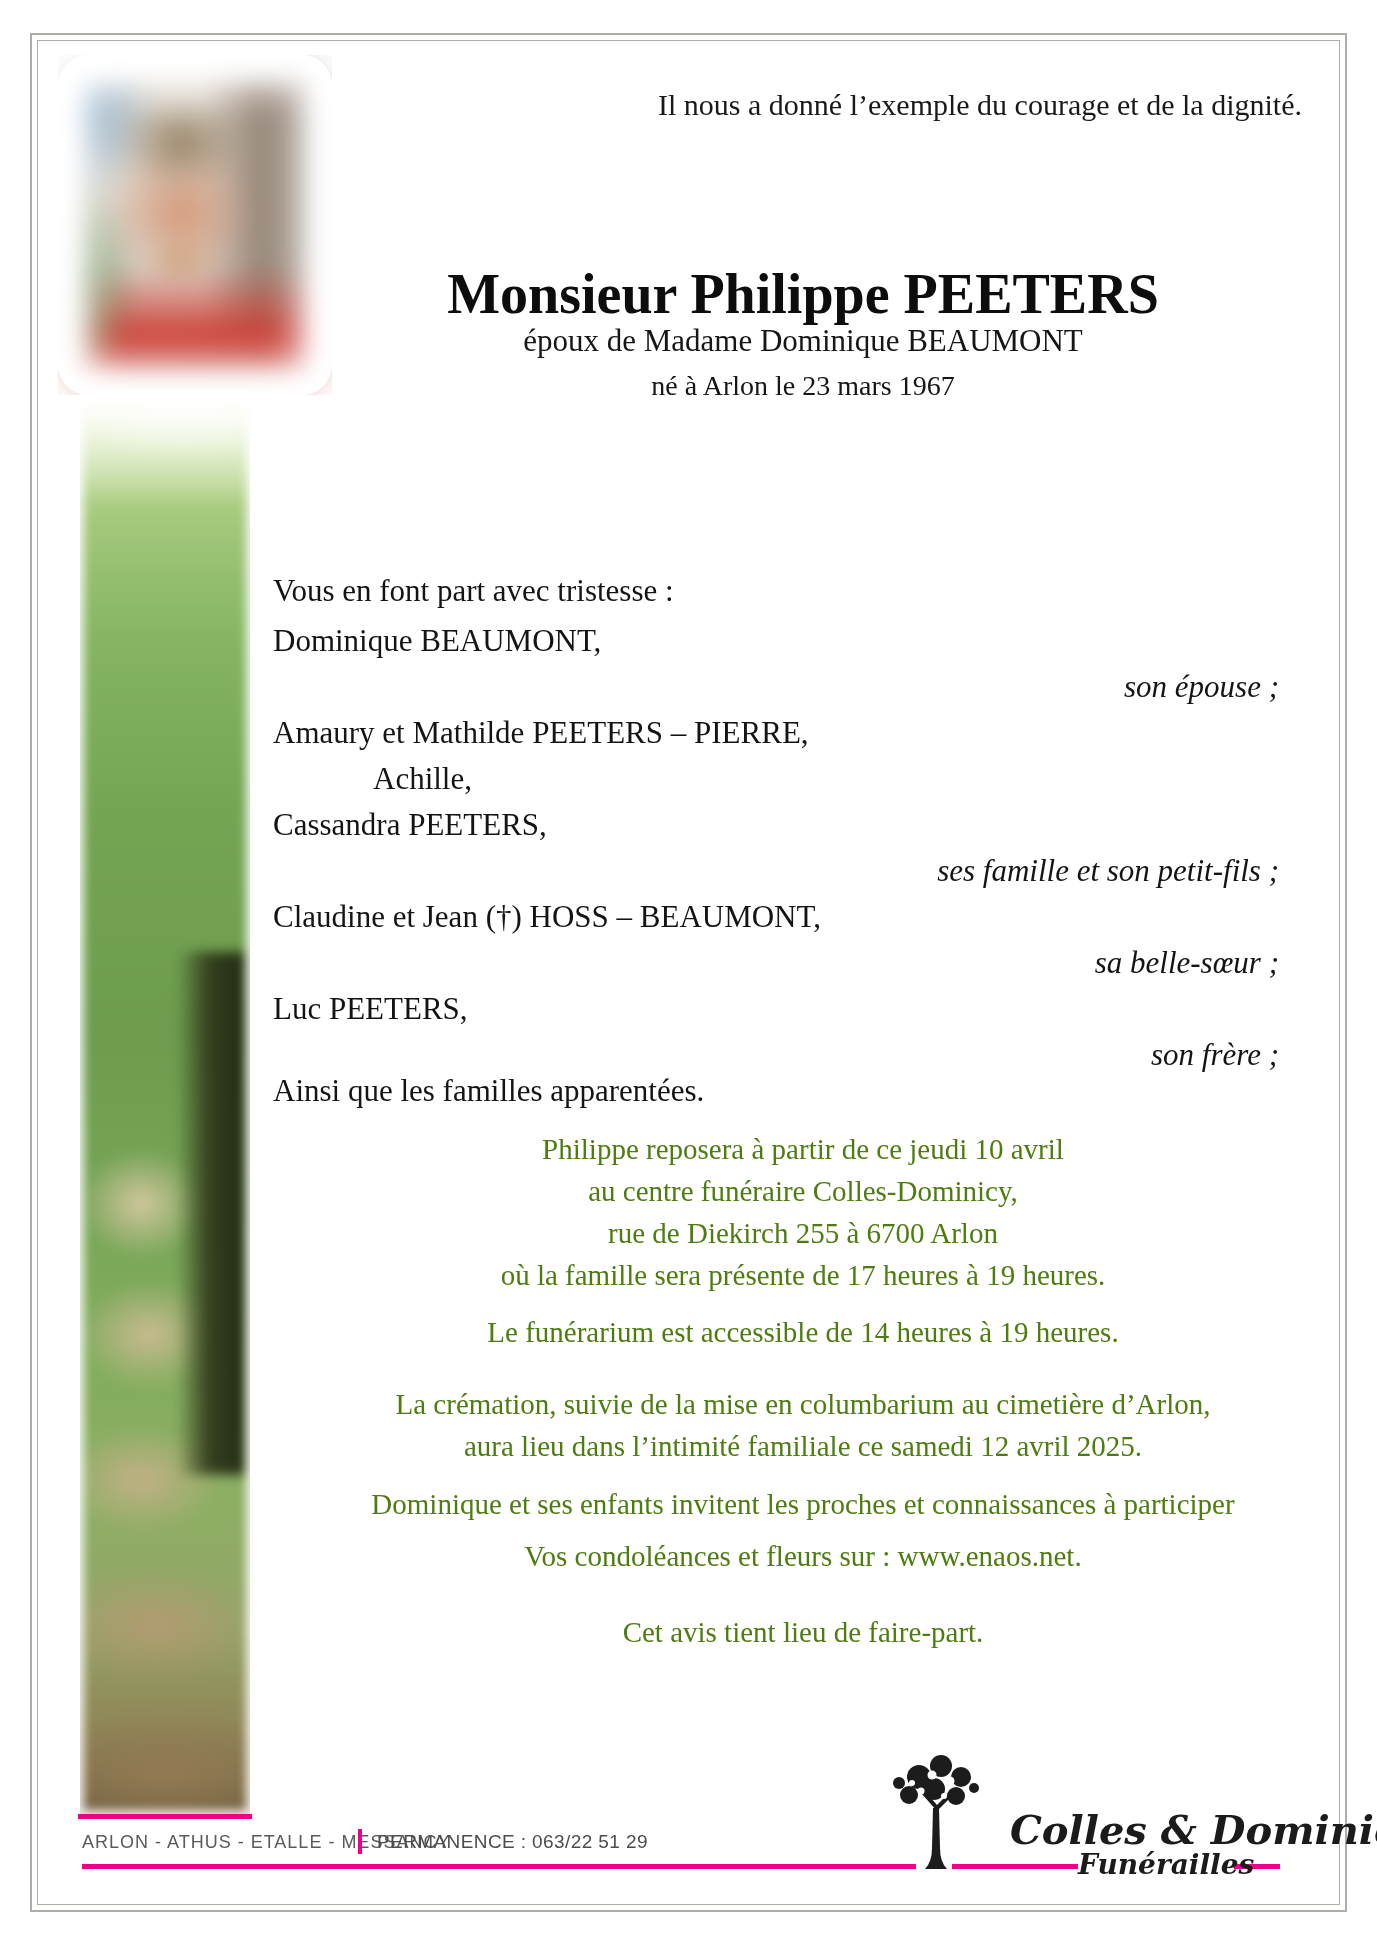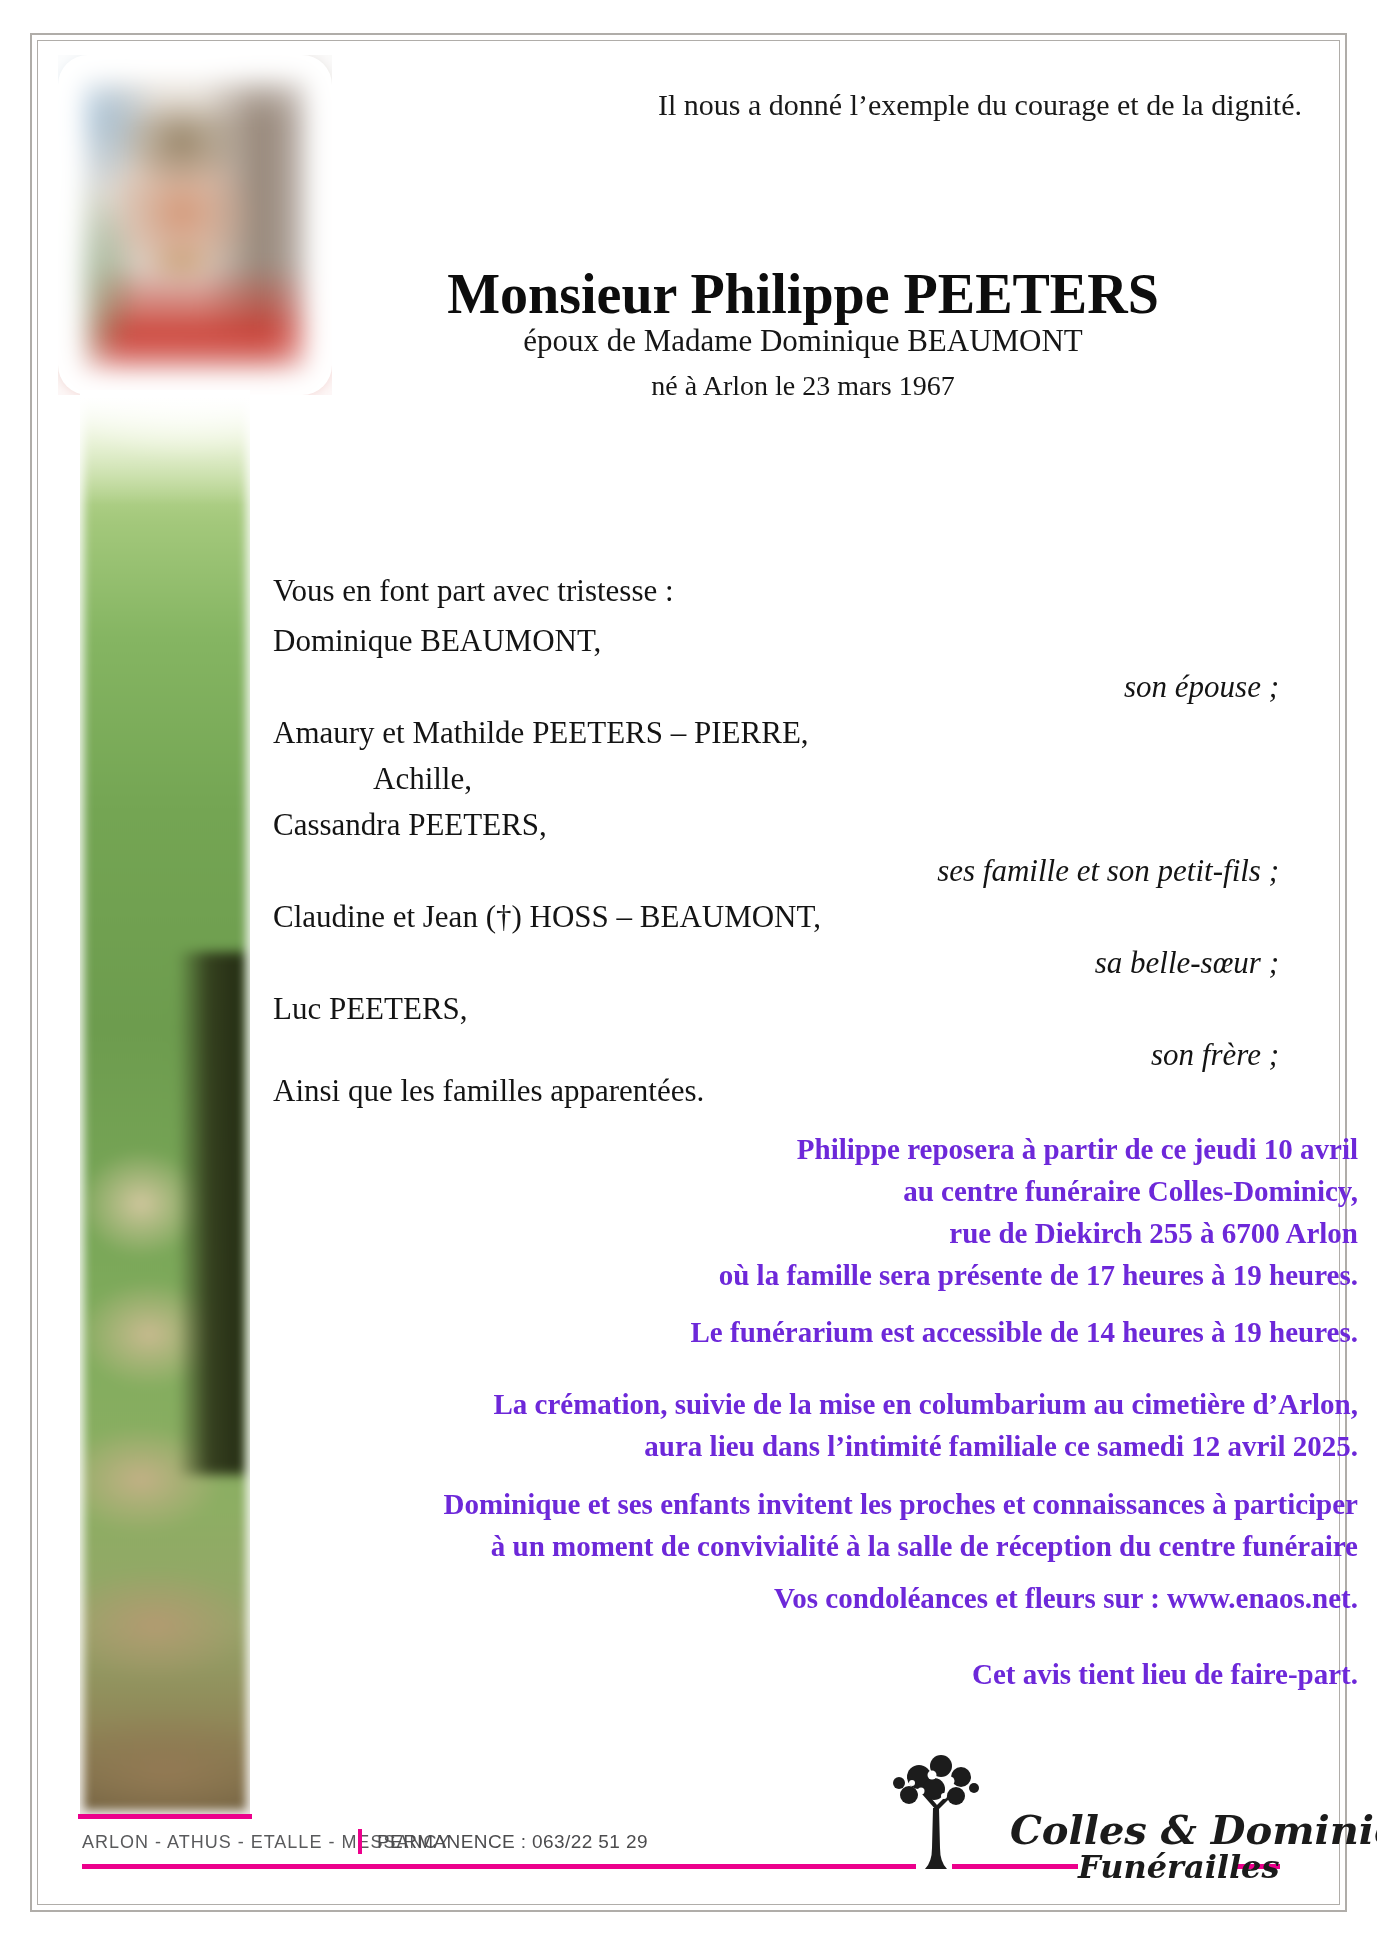--- a/index.html
+++ b/index.html
@@ -53,22 +53,22 @@
   .birth{top:370px;font-size:28px;}
   .death{top:411px;font-size:28px;}
 
   .family-block{position:absolute;left:273px;right:98px;top:573px;font-size:31px;color:#141414;}
   .family-intro{line-height:36px;margin-bottom:14px;}
   .fam-line{line-height:36px;margin-top:10px;}
   .fam-line.relation{text-align:right;font-style:italic;}
   .fam-line.indent{padding-left:100px;}
   .family-closing{line-height:36px;}
 
-  .announcements{position:absolute;left:248px;width:1110px;top:1128px;text-align:right;
-                 font-weight:bold;font-size:29px;color:#6d28d9;}
+  .announcements{position:absolute;left:248px;width:1110px;top:1128px;text-align:center;
+                 font-weight:normal;font-size:29px;color:#4d7c0f;}
   .ann-line{line-height:42px;white-space:nowrap;}
   .announcement + .announcement{margin-top:15px;}
   .announcement:nth-child(3){margin-top:30px;}
   .announcement:nth-child(4){margin-top:16px;}
   .announcement:nth-child(5){margin-top:10px;}
   .announcement:nth-child(6){margin-top:34px;}
 
   
   .footer-cities{position:absolute;left:82px;top:1832px;font-family:"Liberation Sans",sans-serif;
                  font-size:18px;letter-spacing:1px;color:#595a5c;white-space:nowrap;}
@@ -77,21 +77,21 @@
                  font-size:19px;letter-spacing:.4px;color:#4c4c4e;white-space:nowrap;}
   .pink{background:#ec008c;}
   .pink-seg1{position:absolute;left:82px;top:1864px;width:834px;height:5px;}
   .pink-seg2{position:absolute;left:952px;top:1864px;width:126px;height:5px;}
   .pink-dash{position:absolute;left:1234px;top:1864px;width:46px;height:5px;}
   .brand{position:absolute;left:1010px;top:1806px;width:290px;text-align:center;
          font-family:"DejaVu Serif",serif;font-style:italic;font-weight:bold;
          font-size:40px;color:#1b1b1b;white-space:nowrap;}
   .brand-sub{position:absolute;left:1078px;top:1848px;width:156px;text-align:center;
          font-family:"DejaVu Serif",serif;font-style:italic;font-weight:bold;
-         font-size:32px;color:#1b1b1b;white-space:nowrap;}
+         font-size:28px;color:#1b1b1b;white-space:nowrap;}
   .tree{position:absolute;left:886px;top:1750px;width:100px;height:122px;}
 </style>
 </head>
 <body>
 
 <div class="page">
 
   <div class="frame-outer">
     <div class="frame-inner"></div>
   </div>
@@ -140,21 +140,20 @@
       </div>
       <div class="announcement">
         <div class="ann-line">Le funérarium est accessible de 14 heures à 19 heures.</div>
       </div>
       <div class="announcement">
         <div class="ann-line">La crémation, suivie de la mise en columbarium au cimetière d’Arlon,</div>
         <div class="ann-line">aura lieu dans l’intimité familiale ce samedi 12 avril 2025.</div>
       </div>
       <div class="announcement">
         <div class="ann-line">Dominique et ses enfants invitent les proches et connaissances à participer</div>
-        <div class="ann-line">à un moment de convivialité à la salle de réception du centre funéraire</div>
       </div>
       <div class="announcement">
         <div class="ann-line">Vos condoléances et fleurs sur : www.enaos.net.</div>
       </div>
       <div class="announcement">
         <div class="ann-line">Cet avis tient lieu de faire-part.</div>
       </div>
     </div>
 
   <div class="footer-cities">ARLON - ATHUS - ETALLE - MESSANCY</div>

